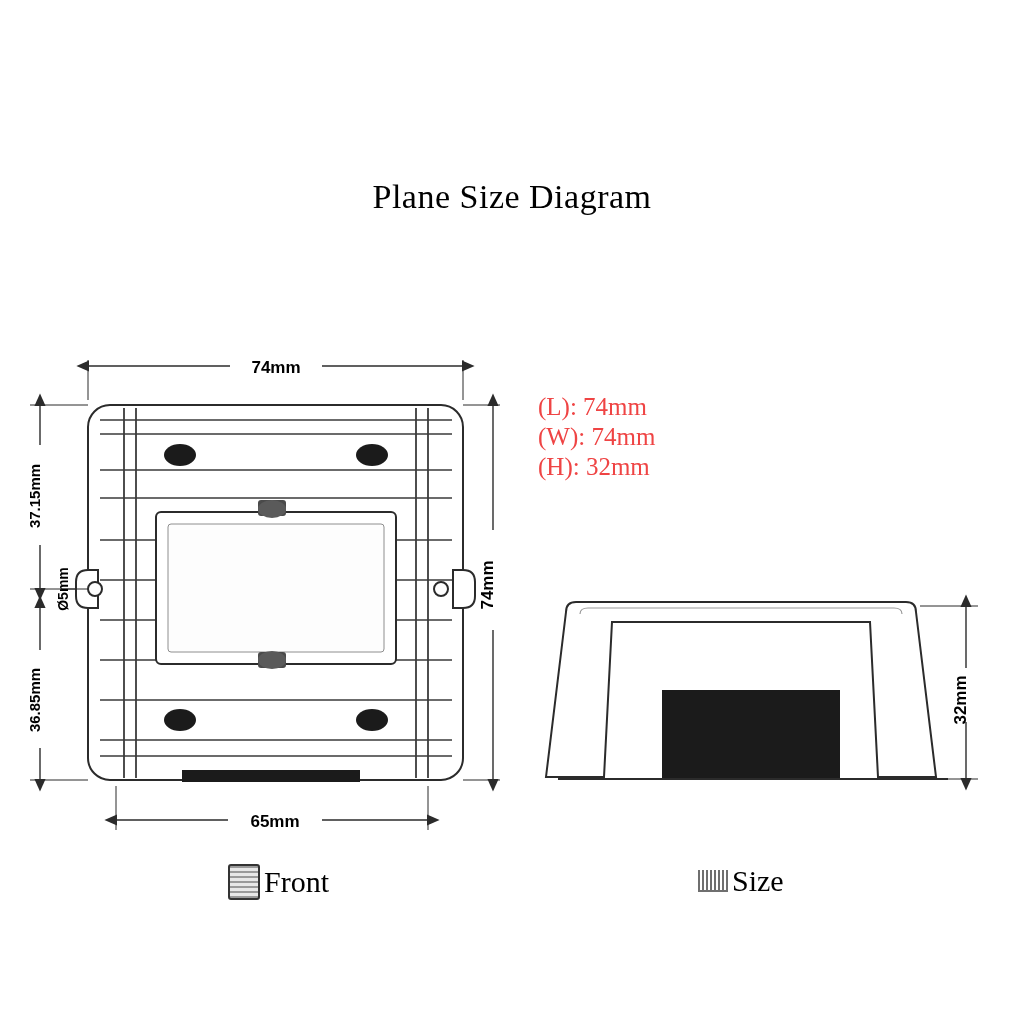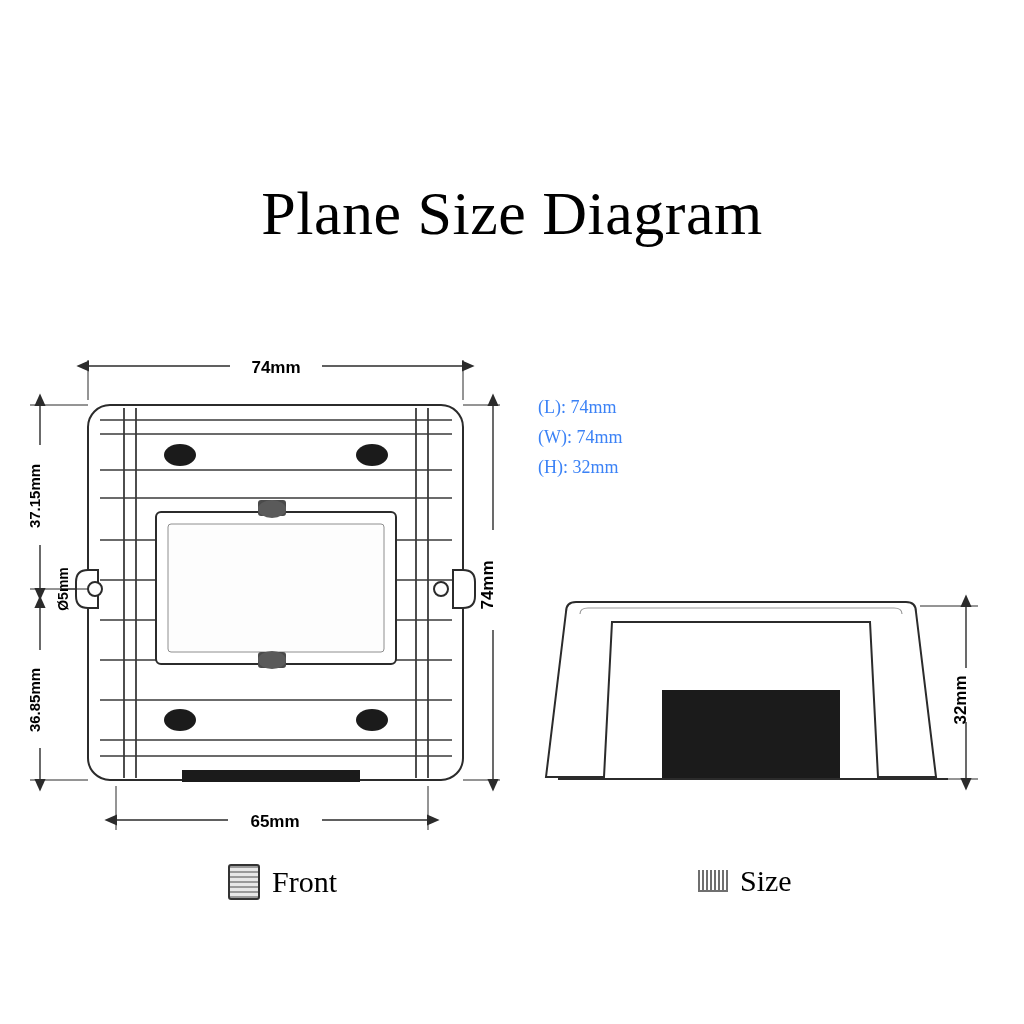--- a/index.html
+++ b/index.html
@@ -15,51 +15,51 @@
     color: #1a1a1a;
     overflow: hidden;
   }
   #page-title {
     position: absolute;
     top: 178px;
     left: 0;
     width: 1024px;
     text-align: center;
     font-family: "Liberation Serif", serif;
-    font-size: 62px;
+    font-size: 34px;
     letter-spacing: 0.5px;
     color: #000;
   }
   .spec-list {
     position: absolute;
     left: 538px;
     top: 392px;
     font-family: "Liberation Serif", serif;
-    font-size: 18px;
+    font-size: 25px;
     line-height: 30px;
-    color: #3b82f6;
+    color: #ef4444;
     white-space: nowrap;
   }
   .spec-line { display: block; }
 
   
   #drawing {
     position: absolute;
     left: 0;
     top: 0;
     width: 1024px;
     height: 1024px;
   }
 
   
   .legend {
     position: absolute;
     display: flex;
     align-items: center;
-    gap: 12px;
+    gap: 4px;
     font-family: "Liberation Serif", serif;
     font-size: 30px;
     color: #000;
   }
   #legend-front { left: 228px; top: 864px; }
   #legend-side  { left: 698px; top: 864px; }
   .legend-glyph-front {
     width: 28px; height: 32px;
     border: 2px solid #333;
     border-radius: 3px;

